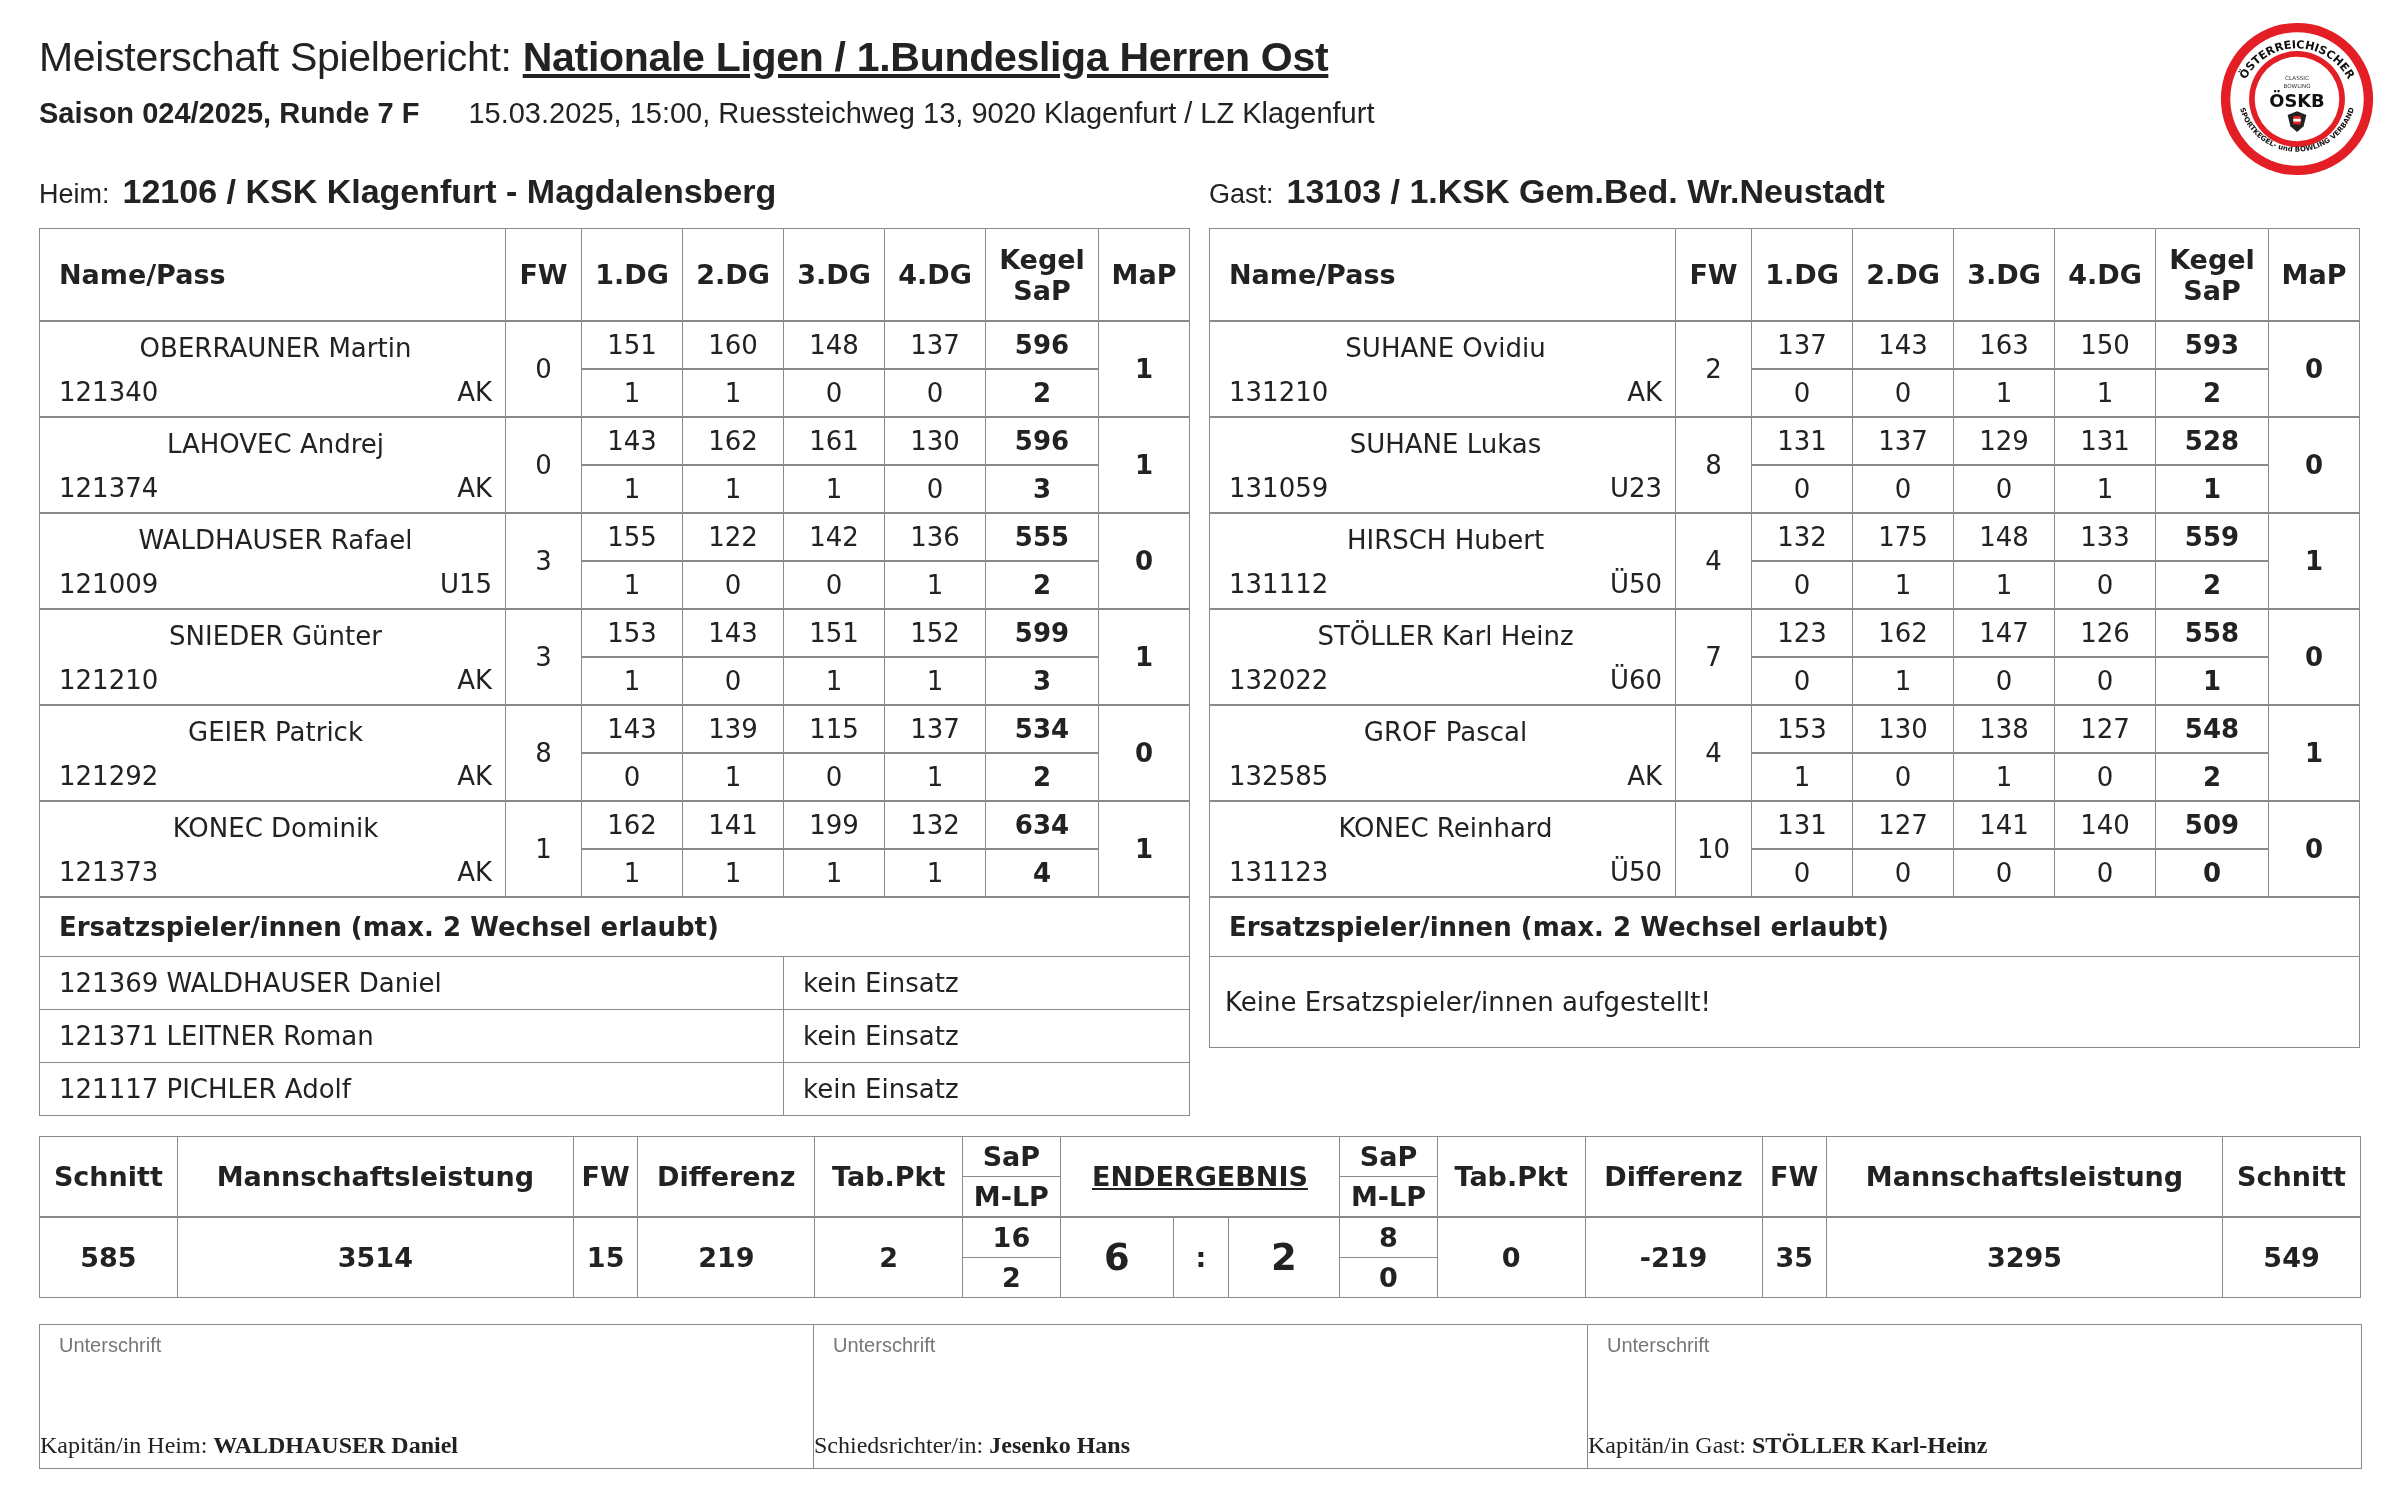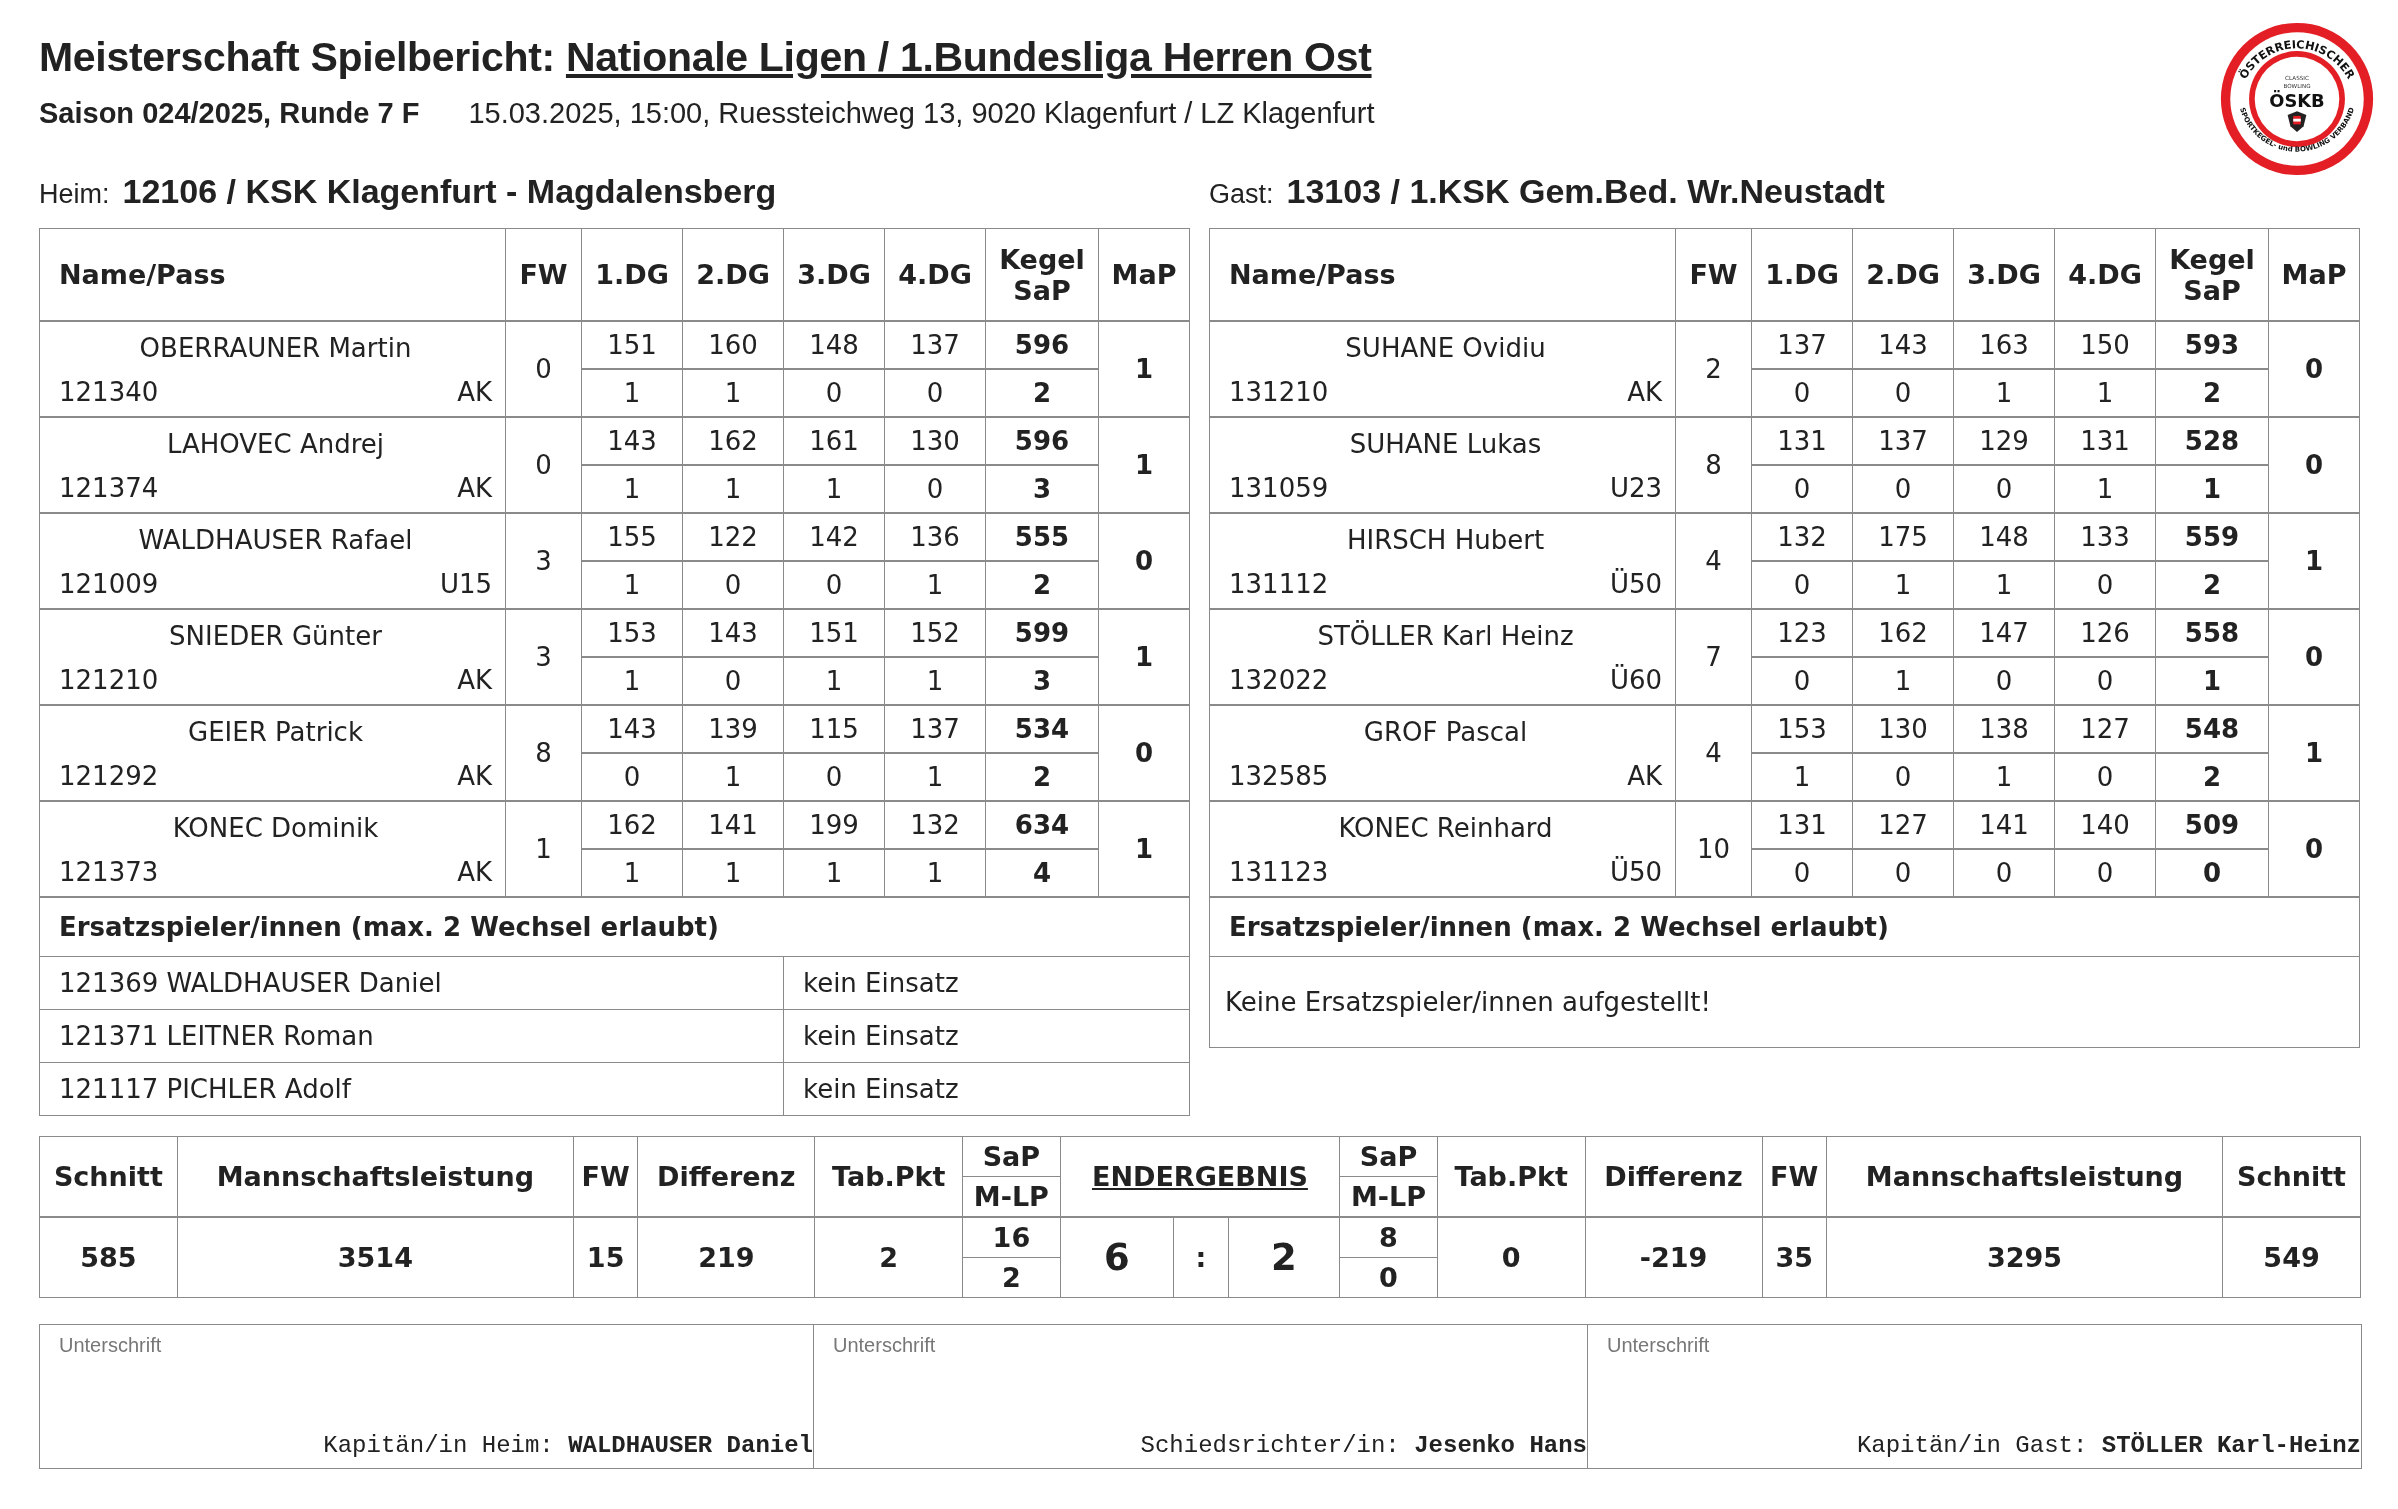--- a/index.html
+++ b/index.html
@@ -1,19 +1,19 @@
 <!DOCTYPE html>
 <html style="font-size:15px"><head>
 <meta charset="utf-8">
 <style>
   html,body{margin:0;padding:0;background:#fff;}
   body{width:2399px;height:1509px;position:relative;overflow:hidden;font-family:"Liberation Sans","DejaVu Sans",sans-serif;color:#222;}
   .abs{position:absolute;}
   #title{left:39px;top:34px;font-size:41px;color:#222;white-space:nowrap;letter-spacing:-0.3px;}
-  #title .lead{font-weight:bold;}
+  #title .lead{font-weight:normal;}
   #title .league{font-weight:bold;margin-left:11px;text-decoration:underline;}
   #subtitle{left:39px;top:97px;font-size:29px;white-space:nowrap;}
   #subtitle .season{font-weight:bold;}
   #subtitle .info{margin-left:49px;}
   .teamline{top:172px;font-size:34px;white-space:nowrap;}
   .teamline .lbl{font-size:27px;margin-right:13px;}
   .teamline .tname{font-weight:bold;}
   #logo{left:2219px;top:20.6px;width:156px;height:156px;}
 
   table{border-collapse:collapse;table-layout:fixed;padding-left:20px;}
@@ -36,21 +36,21 @@
   #summary{position:absolute;left:39px;top:1136px;width:2322px;}
   #summary td{font-weight:bold;text-align:center;font-size:27px;color:#222;}
   #summary tr.h td{height:39px;}
   #summary tr.v td{height:39px;}
   #summary .big{font-size:37px;}
   #summary .under{text-decoration:underline;}
 
   #sign{position:absolute;left:39px;top:1324px;width:2322px;}
   #sign td{height:143px;vertical-align:top;position:relative;}
   #sign .us{position:absolute;left:19px;top:9.4px;font-family:"Liberation Sans",sans-serif;font-size:20px;color:#777;}
-  #sign .cap{position:absolute;left:0;right:0;bottom:9.4px;text-align:right;font-family:Liberation Mono, monospace;font-size:24px;color:#222;}
+  #sign .cap{position:absolute;left:0;right:0;bottom:9.4px;text-align:left;font-family:Liberation Serif, serif;font-size:24px;color:#222;}
   #sign .cap b{font-weight:bold;}
 </style>
 </head>
 <body>
 
 <div id="title" class="abs">
   <span class="lead">Meisterschaft Spielbericht:</span><span class="league">Nationale Ligen / 1.Bundesliga Herren Ost</span>
 </div>
 <div id="subtitle" class="abs">
   <span class="season">Saison 024/2025, Runde 7 F</span><span class="info">15.03.2025, 15:00, Ruessteichweg 13, 9020 Klagenfurt / LZ Klagenfurt</span>

